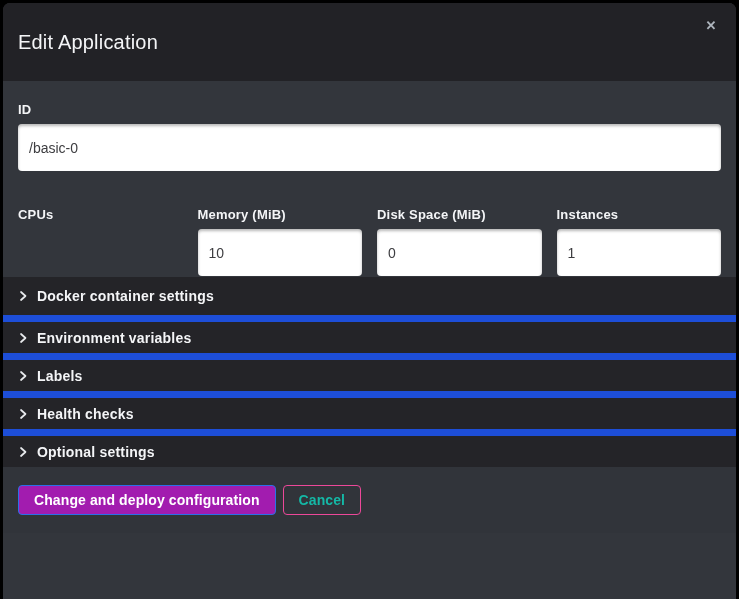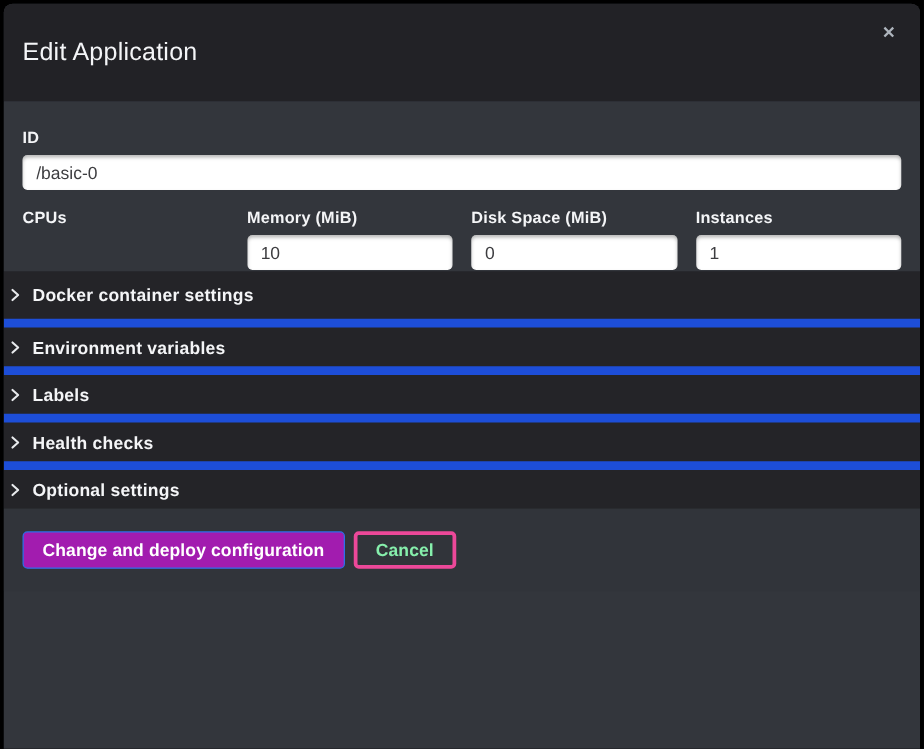--- a/index.html
+++ b/index.html
@@ -49,41 +49,41 @@
     width: 100%;
     background: #fff;
     border: none;
     border-radius: 4px;
     box-shadow: inset 0 2px 3px rgba(0,0,0,.28);
     color: #3d3d40;
     font-size: 14px;
     font-family: "Liberation Sans", sans-serif;
     outline: none;
   }
-  .text-input { height: 28px; padding: 0 11px; }
+  .text-input { height: 47px; padding: 0 11px; }
   .text-area {
     height: 60px; padding: 6px 11px;
     resize: both; line-height: 1.4; display: block;
   }
-  .form-row { margin-top: 14px; }
+  .form-row { margin-top: 36px; }
   .grid-4 {
     display: grid;
     grid-template-columns: repeat(4, 1fr);
     column-gap: 15px;
   }
   .hint {
     color: #888c92; font-size: 14px;
     margin-top: 7px;
   }
   
   .sections { background: #242428; }
   .section-row {
     height: 38px;
     display: flex; align-items: center;
-    padding: 0 4px;
+    padding: 0 15px;
     cursor: pointer;
   }
   .section-row + .section-row { border-top: 7px solid #1d4ed8; }
   .chevron { display: inline-flex; margin-right: 9px; }
   .section-label {
     color: #f4f5f7; font-size: 14px; font-weight: 700;
     letter-spacing: .2px;
   }
   
   .modal-footer {
@@ -98,21 +98,21 @@
     font-family: "Liberation Sans", sans-serif;
     cursor: pointer;
     display: inline-flex; align-items: center;
     padding: 0 15px;
     letter-spacing: .1px;
   }
   .btn-primary {
     background: #a21caf; border: 1px solid #2c70e9; color: #fff;
   }
   .btn-outline {
-    background: transparent; border: 3px solid #ec4899; color: #86efac;
+    background: transparent; border: 1px solid #ec4899; color: #14b8a6;
   }
 </style>
 </head>
 <body>
 
 <div class="modal">
 
   <div class="modal-header">
     <h1 class="modal-title">Edit Application</h1>
     <button class="close-btn"><span>✕</span></button>

